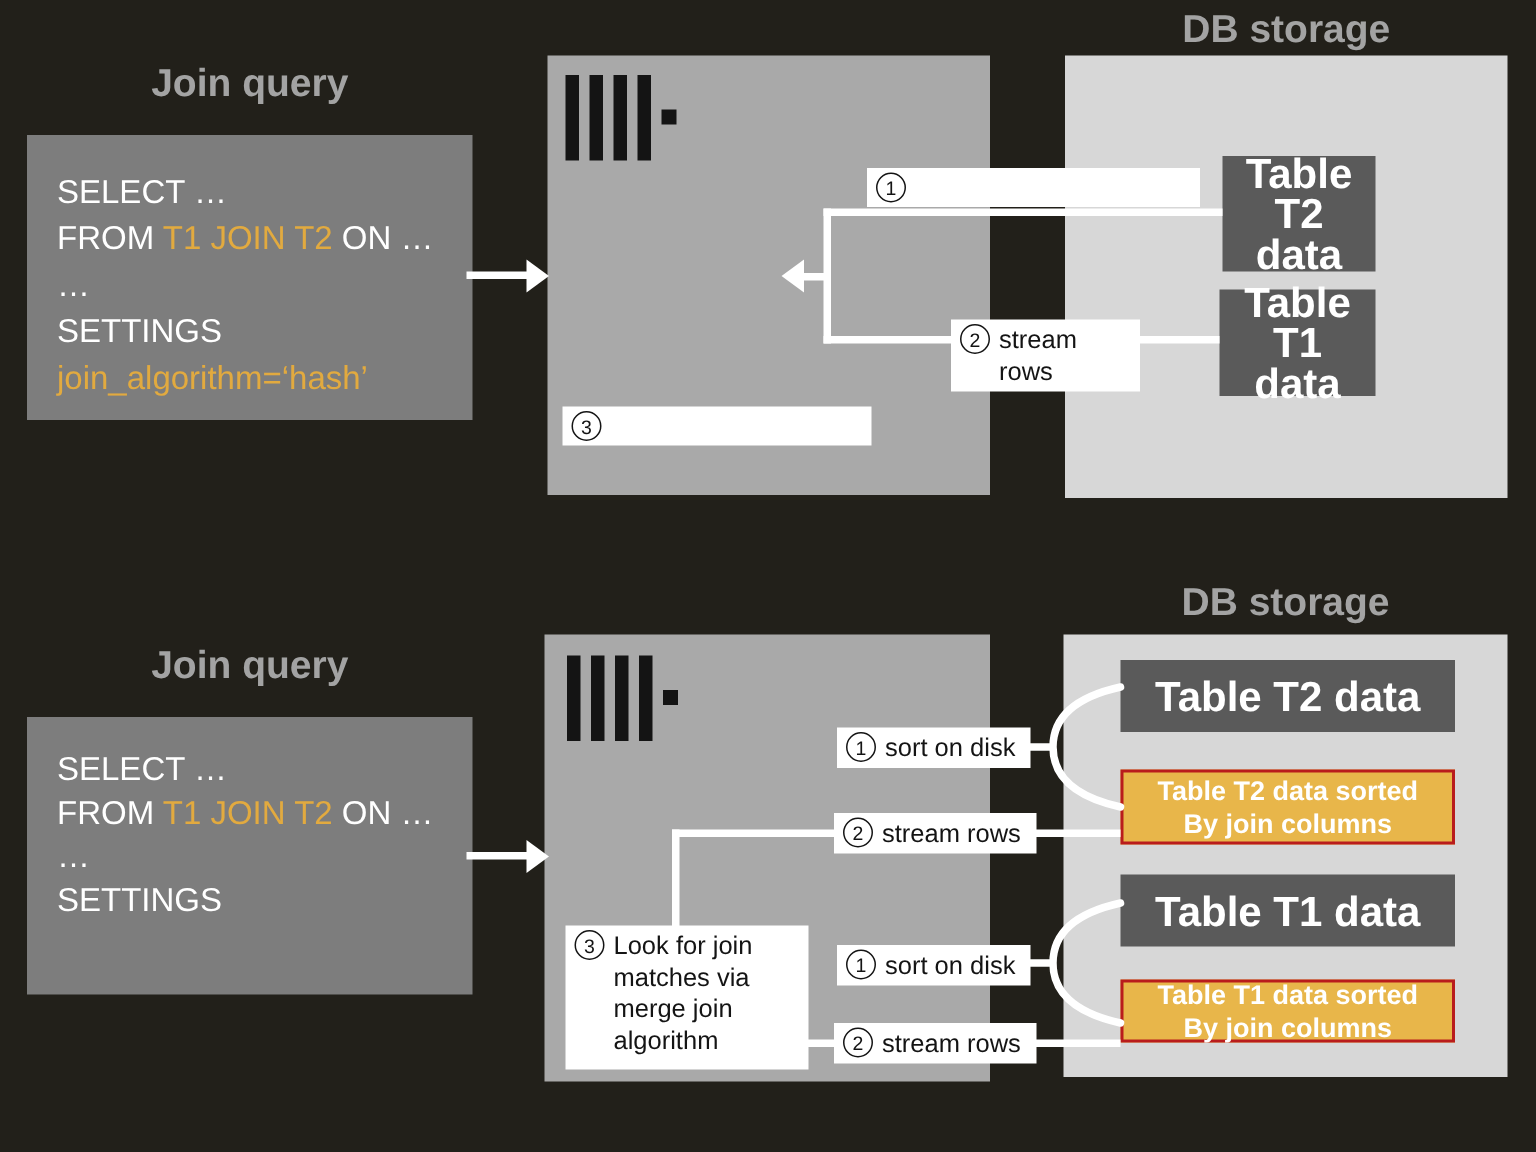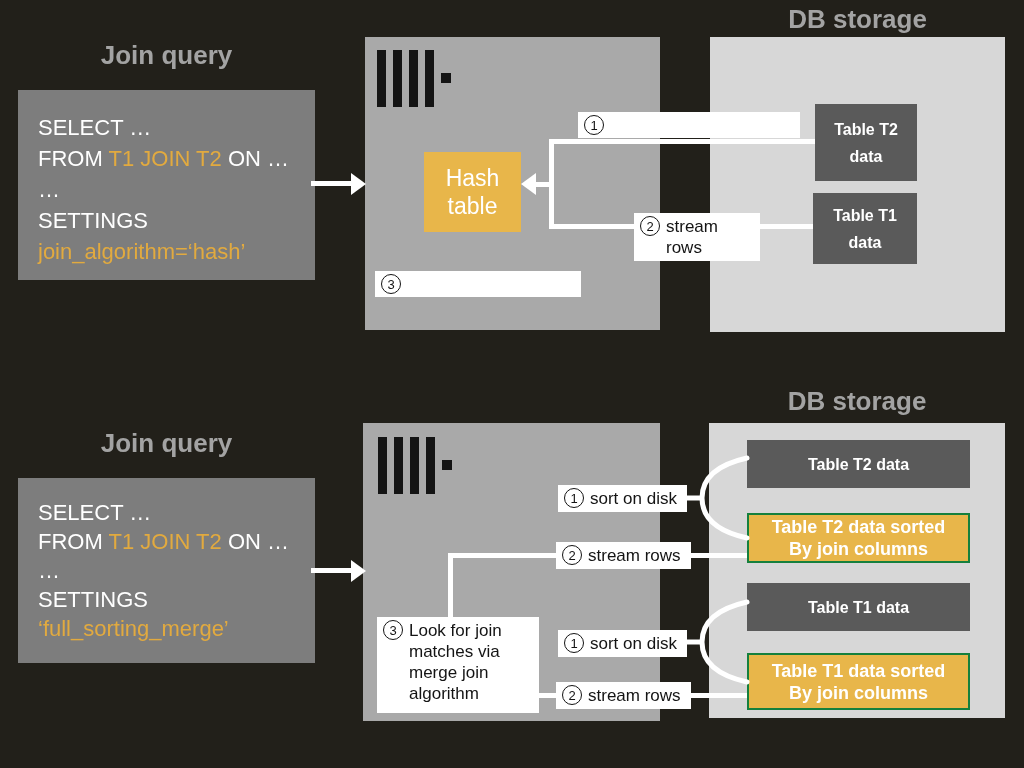--- a/index.html
+++ b/index.html
@@ -12,22 +12,22 @@
   .sbox{background:#a9a9a9;}
   .dbox{background:#d7d7d7;}
   .code{position:absolute;color:#ffffff;font-size:22px;line-height:31px;z-index:2;white-space:nowrap;}
   .code.lh29{line-height:29px;}
   .yellow{color:#e2aa3f;}
   .hashbox{position:absolute;background:#e8b64a;color:#ffffff;display:flex;align-items:center;
            justify-content:center;text-align:center;white-space:pre-line;font-size:23px;
            line-height:28px;font-weight:500;z-index:3;}
   .tdark{position:absolute;background:#5a5a5a;color:#ffffff;font-weight:700;display:flex;
          align-items:center;justify-content:center;text-align:center;white-space:pre-line;
-         font-size:16px;line-height:27px;z-index:3;}
-  .tyellow{position:absolute;background:#e8b64a;border:2px solid #15803d;color:#ffffff;
+         font-size:28px;line-height:27px;z-index:3;}
+  .tyellow{position:absolute;background:#e8b64a;border:2px solid #b91c1c;color:#ffffff;
            font-weight:700;display:flex;align-items:center;justify-content:center;text-align:center;
            white-space:pre-line;font-size:18px;line-height:22px;z-index:3;box-sizing:border-box;}
   .hline,.vline{position:absolute;background:#ffffff;z-index:4;}
   .step{position:absolute;background:#ffffff;color:#141414;display:flex;align-items:flex-start;
         gap:6px;padding:3px 6px;font-size:17px;line-height:21px;z-index:6;box-sizing:border-box;}
   .cnum{flex:0 0 auto;width:20px;height:20px;border:1.5px solid #141414;border-radius:50%;
         display:flex;align-items:center;justify-content:center;font-size:13px;box-sizing:border-box;}
   .stext{white-space:pre-line;}
   .ah-r{position:absolute;width:0;height:0;border-top:11px solid transparent;
         border-bottom:11px solid transparent;border-left:15px solid #ffffff;z-index:4;}
@@ -59,22 +59,20 @@
 
   <div class="panel sbox" style="left:365px;top:37px;width:295px;height:293px;"></div>
   <div class="chlogo" style="left:377px;top:50px;">
     <div class="bar"></div>
       <div class="bar"></div>
     <div class="bar"></div>
       <div class="bar"></div>
     <div class="dot"></div>
   </div>
 
-  <div class="hashbox" style="left:424px;top:152px;width:97px;height:80px;">Hash
-table</div>
 
   <div class="hline" style="left:549px;top:139px;width:266px;height:5px;"></div>
   <div class="hline" style="left:549px;top:224px;width:264px;height:5px;"></div>
   <div class="vline" style="left:549px;top:139px;width:5px;height:90px;"></div>
   <div class="hline" style="left:536px;top:182px;width:15px;height:5px;"></div>
   <div class="ah-l" style="left:521px;top:173px;"></div>
 
   <div class="step" style="left:578px;top:112px;width:222px;">
     <span class="cnum">1</span>
   </div>
@@ -95,21 +93,20 @@
 
   <div class="title" style="left:709px;top:386px;width:296px;">DB storage</div>
   <div class="title" style="left:18px;top:428px;width:297px;">Join query</div>
 
   <div class="panel qbox" style="left:18px;top:478px;width:297px;height:185px;"></div>
   <div class="code lh29" style="left:38px;top:498px;">
     <div>SELECT …</div>
     <div><span>FROM </span><span class="yellow">T1 JOIN T2</span><span> ON …</span></div>
     <div>…</div>
     <div>SETTINGS</div>
-    <div class="yellow">‘full_sorting_merge’</div>
   </div>
 
   <div class="hline" style="left:311px;top:568px;width:41px;height:5px;"></div>
   <div class="ah-r" style="left:351px;top:560px;"></div>
 
   <div class="panel sbox" style="left:363px;top:423px;width:297px;height:298px;"></div>
   <div class="chlogo" style="left:378px;top:437px;">
     <div class="bar"></div>
       <div class="bar"></div>
     <div class="bar"></div>
@@ -151,16 +148,16 @@
   <div class="step" style="left:556px;top:682px;width:135px;">
     <span class="cnum">2</span>
     <span class="stext">stream rows</span>
   </div>
 
   <div class="panel dbox" style="left:709px;top:423px;width:296px;height:295px;"></div>
   <div class="tdark" style="left:747px;top:440px;width:223px;height:48px;">Table T2 data</div>
   <div class="tyellow" style="left:747px;top:513px;width:223px;height:50px;">Table T2 data sorted
 By join columns</div>
   <div class="tdark" style="left:747px;top:583px;width:223px;height:48px;">Table T1 data</div>
-  <div class="tyellow" style="left:747px;top:653px;width:223px;height:57px;">Table T1 data sorted
+  <div class="tyellow" style="left:747px;top:653px;width:223px;height:42px;">Table T1 data sorted
 By join columns</div>
 
 </div>
 
 </body></html>

